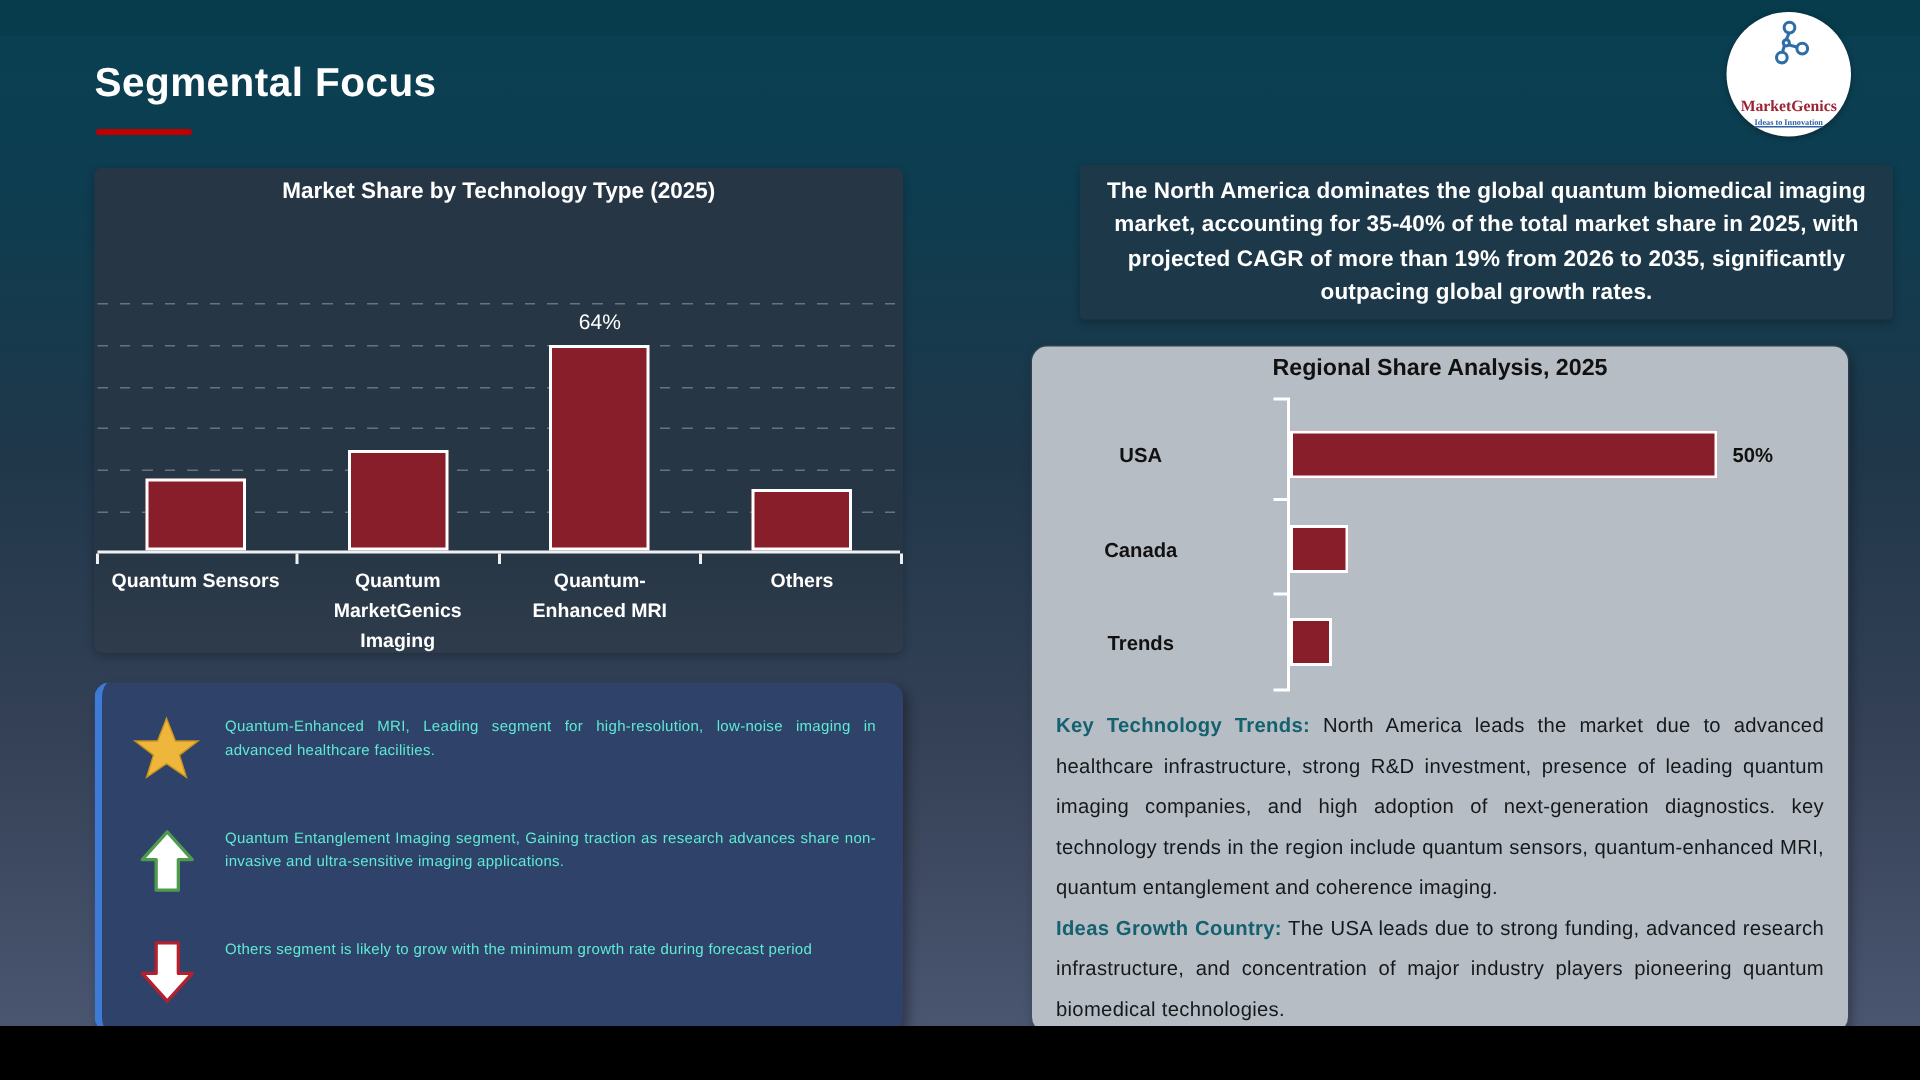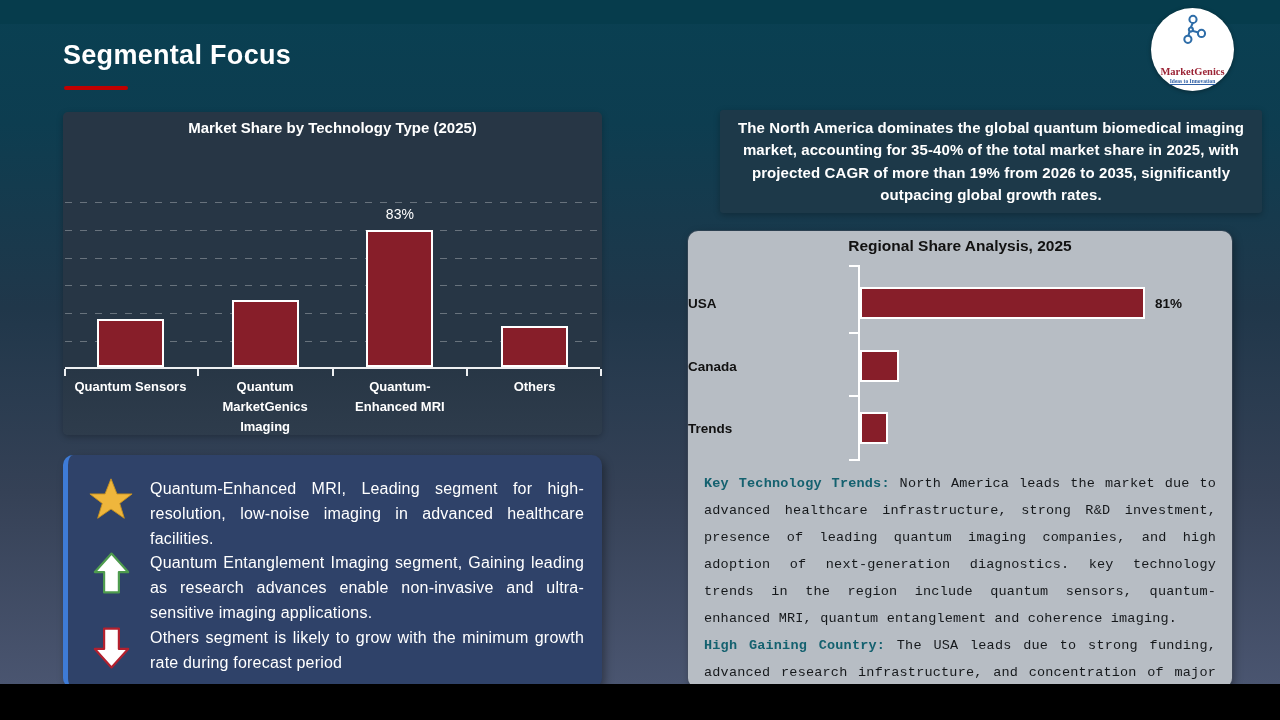--- a/index.html
+++ b/index.html
@@ -29,39 +29,39 @@
   .vbar-label{position:absolute;text-align:center;color:#fff;font-size:14px;}
   .cat-row{position:absolute;left:0;top:265px;width:539px;display:flex;}
   .cat-label{width:25%;text-align:center;color:#fff;font-size:13px;font-weight:bold;line-height:20px;padding:0 6px;box-sizing:border-box;}
 
   
   .insights-box{position:absolute;left:63px;top:455px;width:539px;height:233px;box-sizing:border-box;
     background:#2f4269;border-radius:10px;border-left:5px solid #3e7bd6;box-shadow:3px 4px 8px rgba(0,0,0,0.35);
     display:flex;flex-direction:column;justify-content:space-between;padding:22px 18px 18px 20px;}
   .insight-item{display:flex;align-items:flex-start;}
   .insight-icon{flex:0 0 46px;display:flex;justify-content:center;margin-right:16px;}
-  .insight-text{color:#ffffff;font-size:16px;line-height:1.55;letter-spacing:0.2px;text-align:justify;}
+  .insight-text{color:#5eead4;font-size:10px;line-height:1.55;letter-spacing:0.2px;text-align:justify;}
 
   
   .na-box{position:absolute;left:720px;top:110px;width:542px;height:103px;box-sizing:border-box;background:#1d3949;border-radius:3px;
     display:flex;align-items:center;justify-content:center;padding:6px 14px;box-shadow:0 2px 6px rgba(0,0,0,0.25);}
   .na-text{color:#fff;font-size:15px;font-weight:bold;line-height:1.5;text-align:center;letter-spacing:0.1px;}
 
   
   .regional-panel{position:absolute;left:688px;top:231px;width:544px;height:457px;background:#b7bdc4;border-radius:10px;
     box-shadow:0 0 0 1px rgba(70,80,95,0.45),2px 3px 8px rgba(0,0,0,0.35);}
   .regional-title{position:absolute;left:0;top:6px;width:100%;text-align:center;color:#111;font-size:15.5px;font-weight:bold;}
   .r-chart{position:absolute;left:0;top:34px;width:100%;height:200px;}
   .y-axis{position:absolute;left:170px;top:0;height:196px;width:2px;background:#fff;}
   .y-tick{position:absolute;left:-9px;width:9px;height:2px;background:#fff;}
   .r-row{position:absolute;left:0;right:0;height:32px;display:flex;align-items:center;}
-  .r-label{flex:0 0 158px;text-align:left;padding-right:13px;box-sizing:border-box;color:#111;font-size:13.5px;font-weight:bold;}
+  .r-label{flex:0 0 158px;text-align:center;padding-right:13px;box-sizing:border-box;color:#111;font-size:13.5px;font-weight:bold;}
   .r-bar{height:32px;background:#871e29;border:2px solid #fff;box-sizing:border-box;margin-left:14px;}
   .r-value{margin-left:10px;color:#111;font-size:13.5px;font-weight:bold;}
-  .regional-text{position:absolute;left:0;top:239px;width:100%;box-sizing:border-box;padding:0 16px;font-family:Liberation Mono, monospace;}
+  .regional-text{position:absolute;left:0;top:239px;width:100%;box-sizing:border-box;padding:0 16px;}
   .regional-text p{margin:0;color:#16191c;font-size:13.5px;line-height:27px;text-align:justify;letter-spacing:0.2px;}
   .lead{color:#14616f;font-weight:bold;}
 </style>
 </head>
 <body>
 
 <div class="slide">
   <div class="top-strip"></div>
   <div class="bottom-strip"></div>
 
@@ -96,21 +96,21 @@
         <div class="gridline" style="top: 201px;"></div>
         <div class="gridline" style="top: 229px;"></div>
         <div class="x-tick" style="left: 1px;"></div>
         <div class="x-tick" style="left: 134px;"></div>
         <div class="x-tick" style="left: 269px;"></div>
         <div class="x-tick" style="left: 403px;"></div>
         <div class="x-tick" style="left: 537px;"></div>
         <div class="vbar" style="left: 33.9px; top: 207px; height: 48px;"></div>
         <div class="vbar" style="left: 168.6px; top: 188px; height: 67px;"></div>
         <div class="vbar" style="left: 303.4px; top: 118px; height: 137px;"></div>
-        <div class="vbar-label" style="left: 269.5px; width: 134.75px; top: 94px;">83%</div>
+        <div class="vbar-label" style="left: 269.5px; width: 134.75px; top: 94px;">64%</div>
         <div class="vbar" style="left: 438.1px; top: 214px; height: 41px;"></div>
       </div>
     <div class="x-axis"></div>
     <div class="cat-row" id="tech-cats">
         <div class="cat-label">Quantum Sensors</div>
         <div class="cat-label">Quantum MarketGenics Imaging</div>
         <div class="cat-label">Quantum-Enhanced MRI</div>
         <div class="cat-label">Others</div>
       </div>
   </div>
@@ -123,21 +123,21 @@
           </svg>
         </div>
         <div class="insight-text">Quantum-Enhanced MRI, Leading segment for high-resolution, low-noise imaging in advanced healthcare facilities.</div>
       </div>
       <div class="insight-item">
         <div class="insight-icon">
           <svg width="37" height="44" viewBox="0 0 40 46">
             <path d="M20 2 L38 22 H28 V44 H12 V22 H2 Z" fill="#ffffff" stroke="#4e9b4e" stroke-width="2.4" stroke-linejoin="round"></path>
           </svg>
         </div>
-        <div class="insight-text">Quantum Entanglement Imaging segment, Gaining leading as research advances enable non-invasive and ultra-sensitive imaging applications.</div>
+        <div class="insight-text">Quantum Entanglement Imaging segment, Gaining traction as research advances share non-invasive and ultra-sensitive imaging applications.</div>
       </div>
       <div class="insight-item">
         <div class="insight-icon">
           <svg width="37" height="44" viewBox="0 0 40 46">
             <path d="M20 44 L38 24 H28 V2 H12 V24 H2 Z" fill="#ffffff" stroke="#b3202e" stroke-width="2.4" stroke-linejoin="round"></path>
           </svg>
         </div>
         <div class="insight-text">Others segment is likely to grow with the minimum growth rate during forecast period</div>
       </div>
     </div>
@@ -151,29 +151,29 @@
     <div class="r-chart" id="r-chart">
       <div class="y-axis" id="y-axis">
           <div class="y-tick" style="top: 0px;"></div>
           <div class="y-tick" style="top: 67px;"></div>
           <div class="y-tick" style="top: 130px;"></div>
           <div class="y-tick" style="top: 194px;"></div>
         </div>
     <div class="r-row" style="top: 22px;">
           <div class="r-label">USA</div>
           <div class="r-bar" style="width: 285px;"></div>
-          <div class="r-value">81%</div>
+          <div class="r-value">50%</div>
         </div>
         <div class="r-row" style="top: 85px;">
           <div class="r-label">Canada</div>
           <div class="r-bar" style="width: 39px;"></div>
         </div>
         <div class="r-row" style="top: 147px;">
           <div class="r-label">Trends</div>
           <div class="r-bar" style="width: 28px;"></div>
         </div>
       </div>
     <div class="regional-text">
       <p><span class="lead">Key Technology Trends:</span><span> North America leads the market due to advanced healthcare infrastructure, strong R&amp;D investment, presence of leading quantum imaging companies, and high adoption of next-generation diagnostics. key technology trends in the region include quantum sensors, quantum-enhanced MRI, quantum entanglement and coherence imaging.</span></p>
-      <p><span class="lead">High Gaining Country:</span><span> The USA leads due to strong funding, advanced research infrastructure, and concentration of major industry players pioneering quantum biomedical technologies.</span></p>
+      <p><span class="lead">Ideas Growth Country:</span><span> The USA leads due to strong funding, advanced research infrastructure, and concentration of major industry players pioneering quantum biomedical technologies.</span></p>
     </div>
   </div>
 </div>
 
 </body></html>

